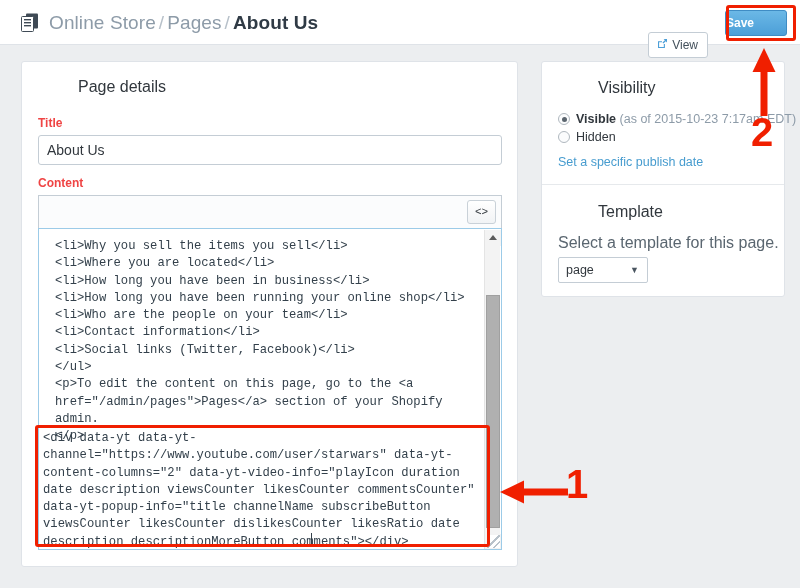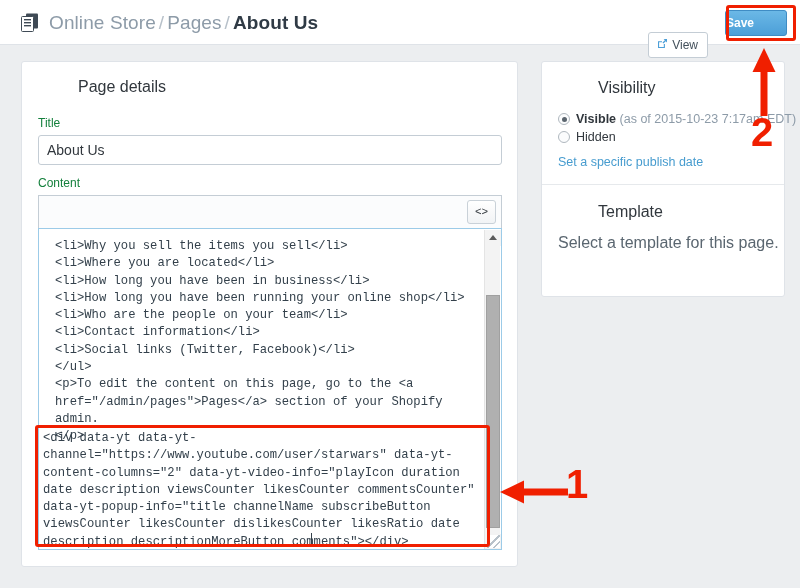--- a/index.html
+++ b/index.html
@@ -93,22 +93,22 @@
     font-weight: normal;
     margin-left: 40px;
   }
   #left-title  { position: absolute; left: 16px; top: 16px; }
   #vis-title   { position: absolute; left: 16px; top: 17px; }
   #tpl-title   { position: absolute; left: 16px; top: 141px; }
 
   .field-label {
     position: absolute;
     font-size: 12px;
-    font-weight: normal;
-    color: #15803d;
+    font-weight: bold;
+    color: #ef4444;
   }
   #label-title   { left: 16px; top: 54px; }
   #label-content { left: 16px; top: 114px; }
 
   
   .title-input {
     position: absolute;
     left: 16px; top: 73px;
     width: 464px; height: 30px;
     border: 1px solid #c4cdd5;
@@ -408,20 +408,24 @@
       <span class="radio"></span><span>Hidden</span>
     </div>
 
     <a class="link">Set a specific publish date</a>
 
     <div class="divider"></div>
 
     <div class="card-title" id="tpl-title">Template</div>
     <div class="tpl-desc">Select a template for this page.</div>
 
+    <div class="select">
+      <span>page</span>
+      <span class="arrow">▼</span>
+    </div>
   </div>
 
   <div class="anno-box" id="anno-save"></div>
   <div class="anno-box" id="anno-code"></div>
 
   <div class="anno-arrow" id="arrow-1" style="left:498px; top:478px;">
     <svg width="72" height="28" viewBox="0 0 72 28">
       <path d="M70 14 H22" stroke="#f01f00" stroke-width="7" stroke-linecap="butt"></path>
       <path d="M2 14 L26 2.5 L26 25.5 Z" fill="#f01f00"></path>
     </svg>

